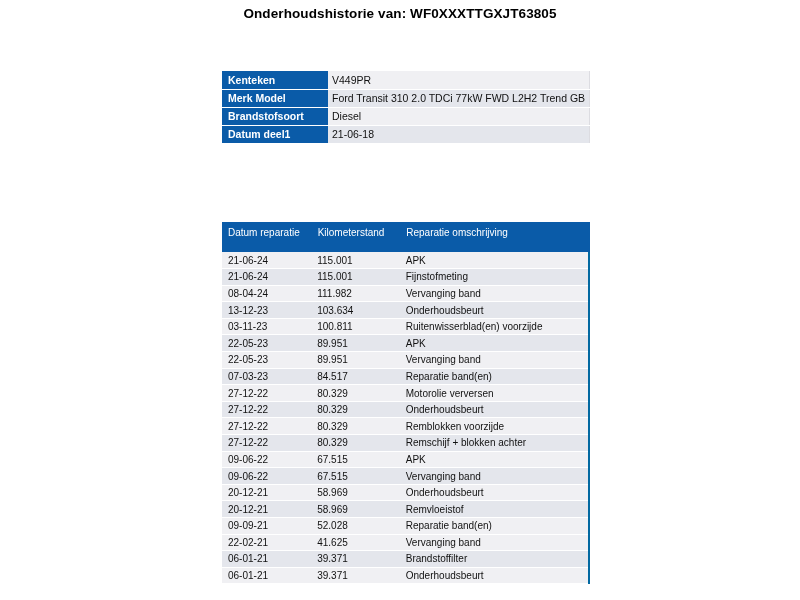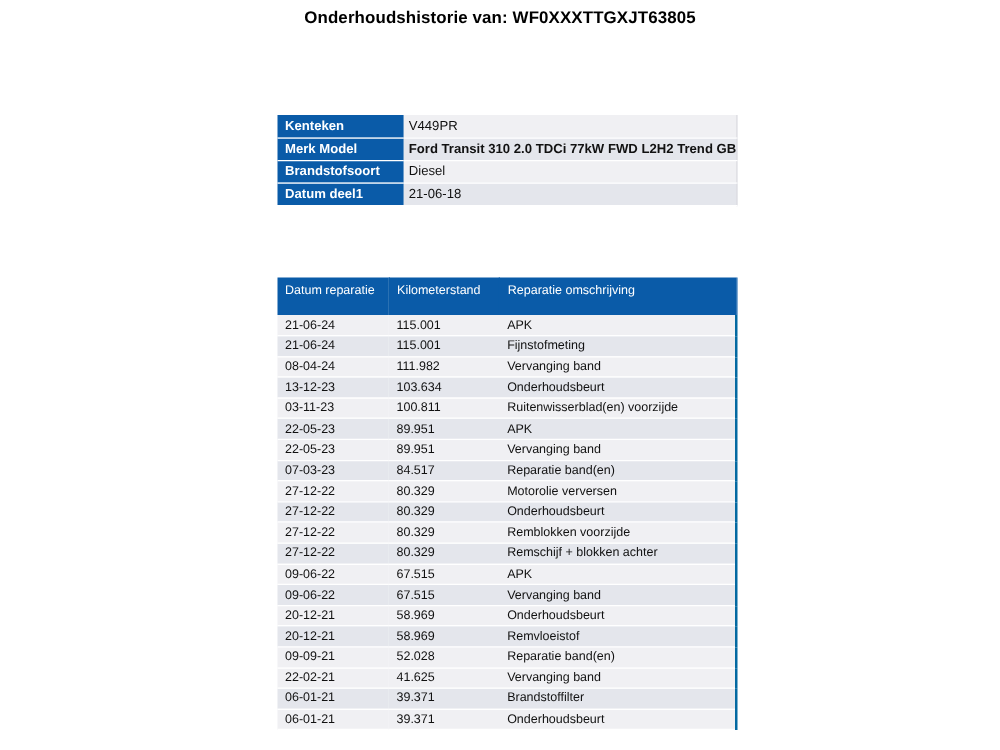--- a/index.html
+++ b/index.html
@@ -32,21 +32,20 @@
     letter-spacing: 0.1px;
   }
   
   .info-table {
     position: absolute;
     left: 222px;
     top: 71px;
     width: 368px;
     border-collapse: collapse;
     font-size: 10.5px;
-    margin-top: 21px;
   }
   .info-table tr {
     height: 18px;
   }
   .info-table td.label {
     width: 100px;
     background: #0a5ba8;
     color: #ffffff;
     font-weight: bold;
     padding: 2px 0 2px 6px;
@@ -58,21 +57,21 @@
     color: #111111;
     padding: 2px 0 2px 4px;
     border-bottom: 1px solid #ffffff;
     border-right: 1px solid #dcdce1;
     white-space: nowrap;
   }
   .info-table tr.alt td.value {
     background: #e4e6ec;
   }
   .info-table tr.strong td.value {
-    font-weight: bold;
+    font-weight: normal;
   }
   
   .repairs-table {
     position: absolute;
     left: 222px;
     top: 222px;
     width: 368px;
     border-collapse: collapse;
     font-size: 10px;
   }

